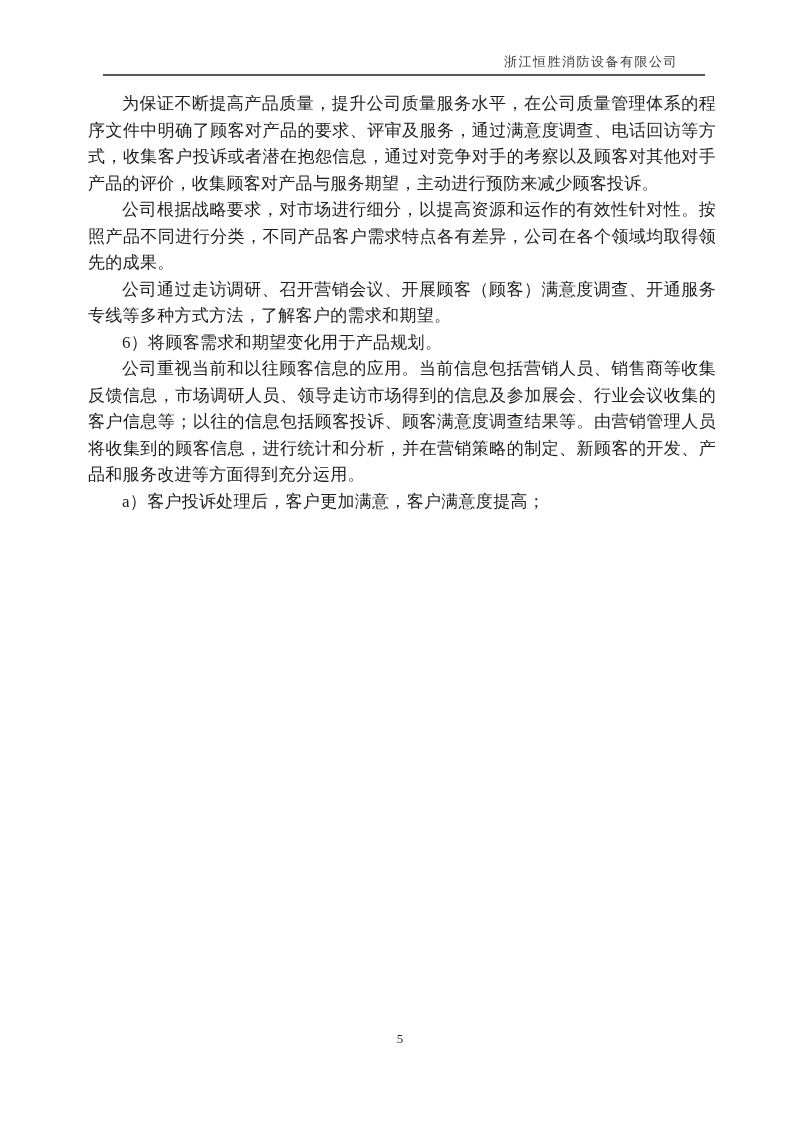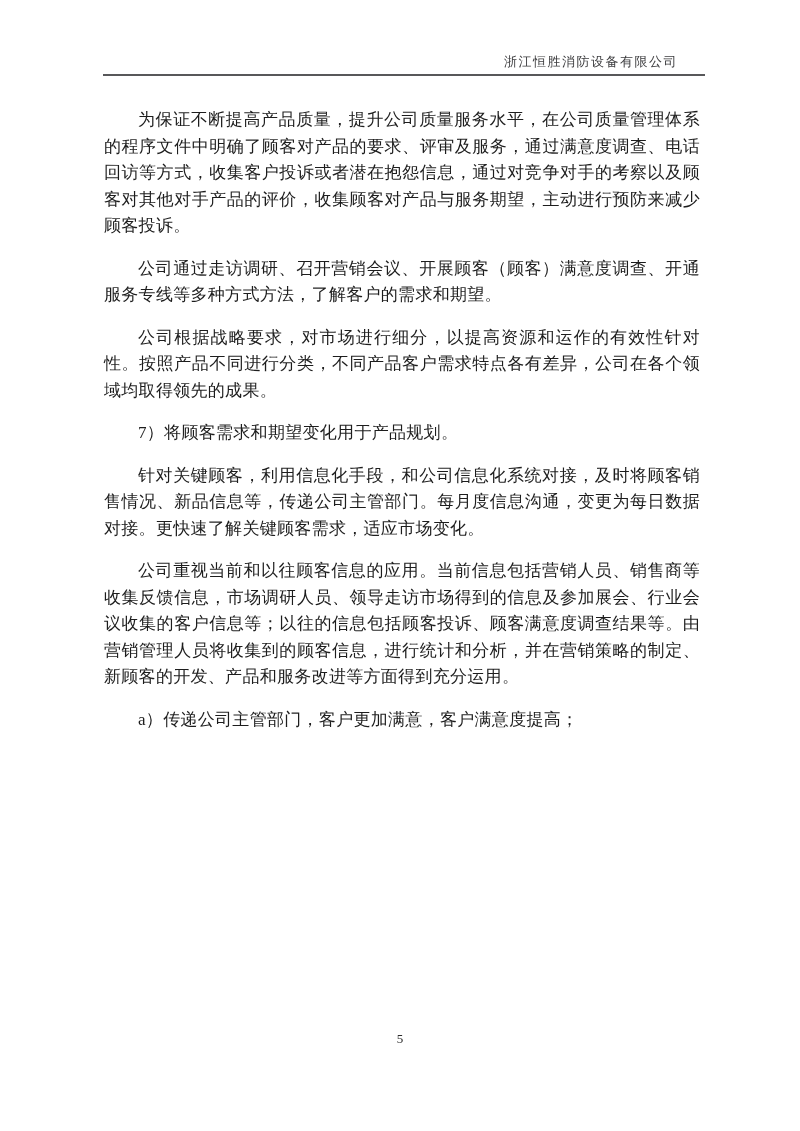--- a/index.html
+++ b/index.html
@@ -39,21 +39,21 @@
     top: 91px;
     left: 88px;
     width: 628px;
     font-size: 17px;
     line-height: 26.5px;
     color: #1d1d1d;
     text-align: justify;
     letter-spacing: 0.3px;
   }
   .doc-body p {
-    margin: 16px;
+    margin: 0;
     text-indent: 2em;
   }
   .page-number {
     position: absolute;
     top: 1031px;
     left: 0;
     width: 800px;
     text-align: center;
     font-size: 13px;
     color: #2c2c2c;
@@ -63,23 +63,22 @@
 <body>
 
 <div class="page">
 
   <div class="doc-header-text">浙江恒胜消防设备有限公司</div>
 
   <div class="doc-header-rule"></div>
 
   <div class="doc-body">
     <p>为保证不断提高产品质量，提升公司质量服务水平，在公司质量管理体系的程序文件中明确了顾客对产品的要求、评审及服务，通过满意度调查、电话回访等方式，收集客户投诉或者潜在抱怨信息，通过对竞争对手的考察以及顾客对其他对手产品的评价，收集顾客对产品与服务期望，主动进行预防来减少顾客投诉。</p>
+    <p>公司根据战略要求，对市场进行细分，以提高资源和运作的有效性针对性。按照产品不同进行分类，不同产品客户需求特点各有差异，公司在各个领域均取得领先的成果。</p>
     <p>公司通过走访调研、召开营销会议、开展顾客（顾客）满意度调查、开通服务专线等多种方式方法，了解客户的需求和期望。</p>
-    <p>公司根据战略要求，对市场进行细分，以提高资源和运作的有效性针对性。按照产品不同进行分类，不同产品客户需求特点各有差异，公司在各个领域均取得领先的成果。</p>
-    <p>7）将顾客需求和期望变化用于产品规划。</p>
-    <p>针对关键顾客，利用信息化手段，和公司信息化系统对接，及时将顾客销售情况、新品信息等，传递公司主管部门。每月度信息沟通，变更为每日数据对接。更快速了解关键顾客需求，适应市场变化。</p>
+    <p>6）将顾客需求和期望变化用于产品规划。</p>
     <p>公司重视当前和以往顾客信息的应用。当前信息包括营销人员、销售商等收集反馈信息，市场调研人员、领导走访市场得到的信息及参加展会、行业会议收集的客户信息等；以往的信息包括顾客投诉、顾客满意度调查结果等。由营销管理人员将收集到的顾客信息，进行统计和分析，并在营销策略的制定、新顾客的开发、产品和服务改进等方面得到充分运用。</p>
-    <p>a）传递公司主管部门，客户更加满意，客户满意度提高；</p>
+    <p>a）客户投诉处理后，客户更加满意，客户满意度提高；</p>
   </div>
 
   <div class="page-number">5</div>
 
 </div>
 
 </body></html>

